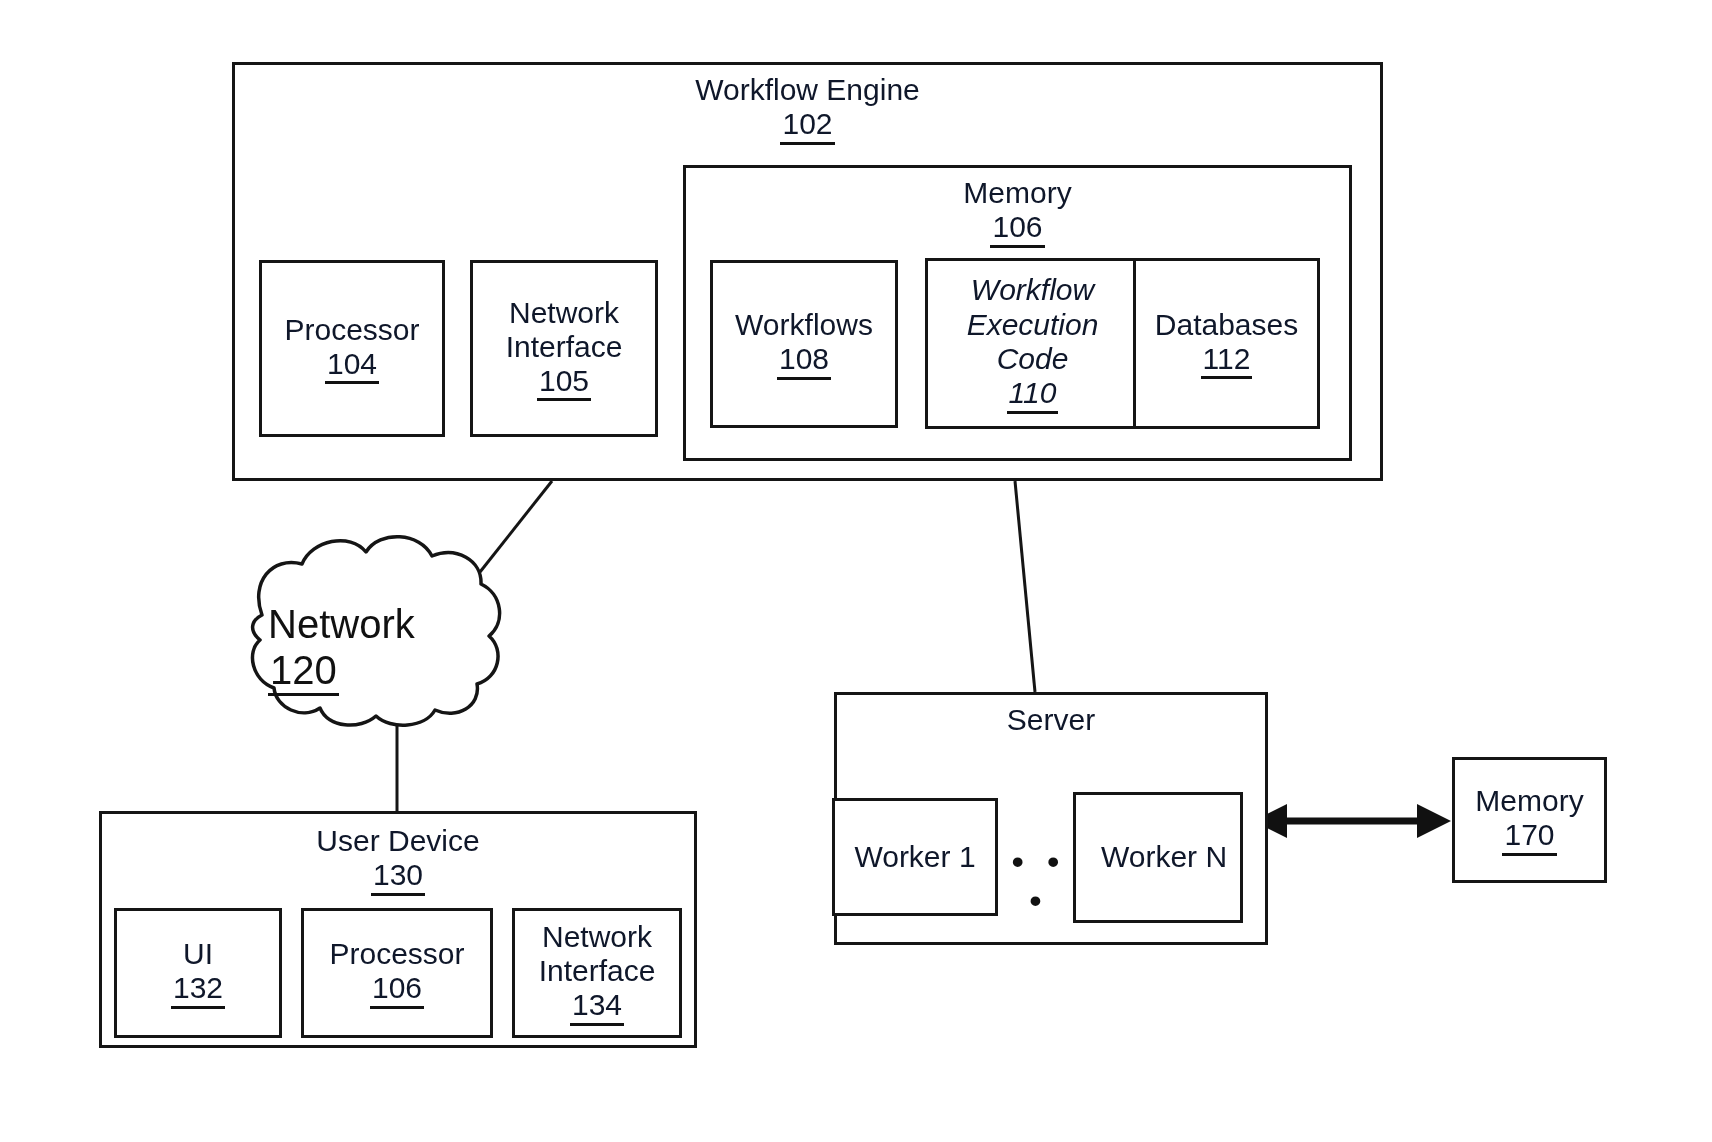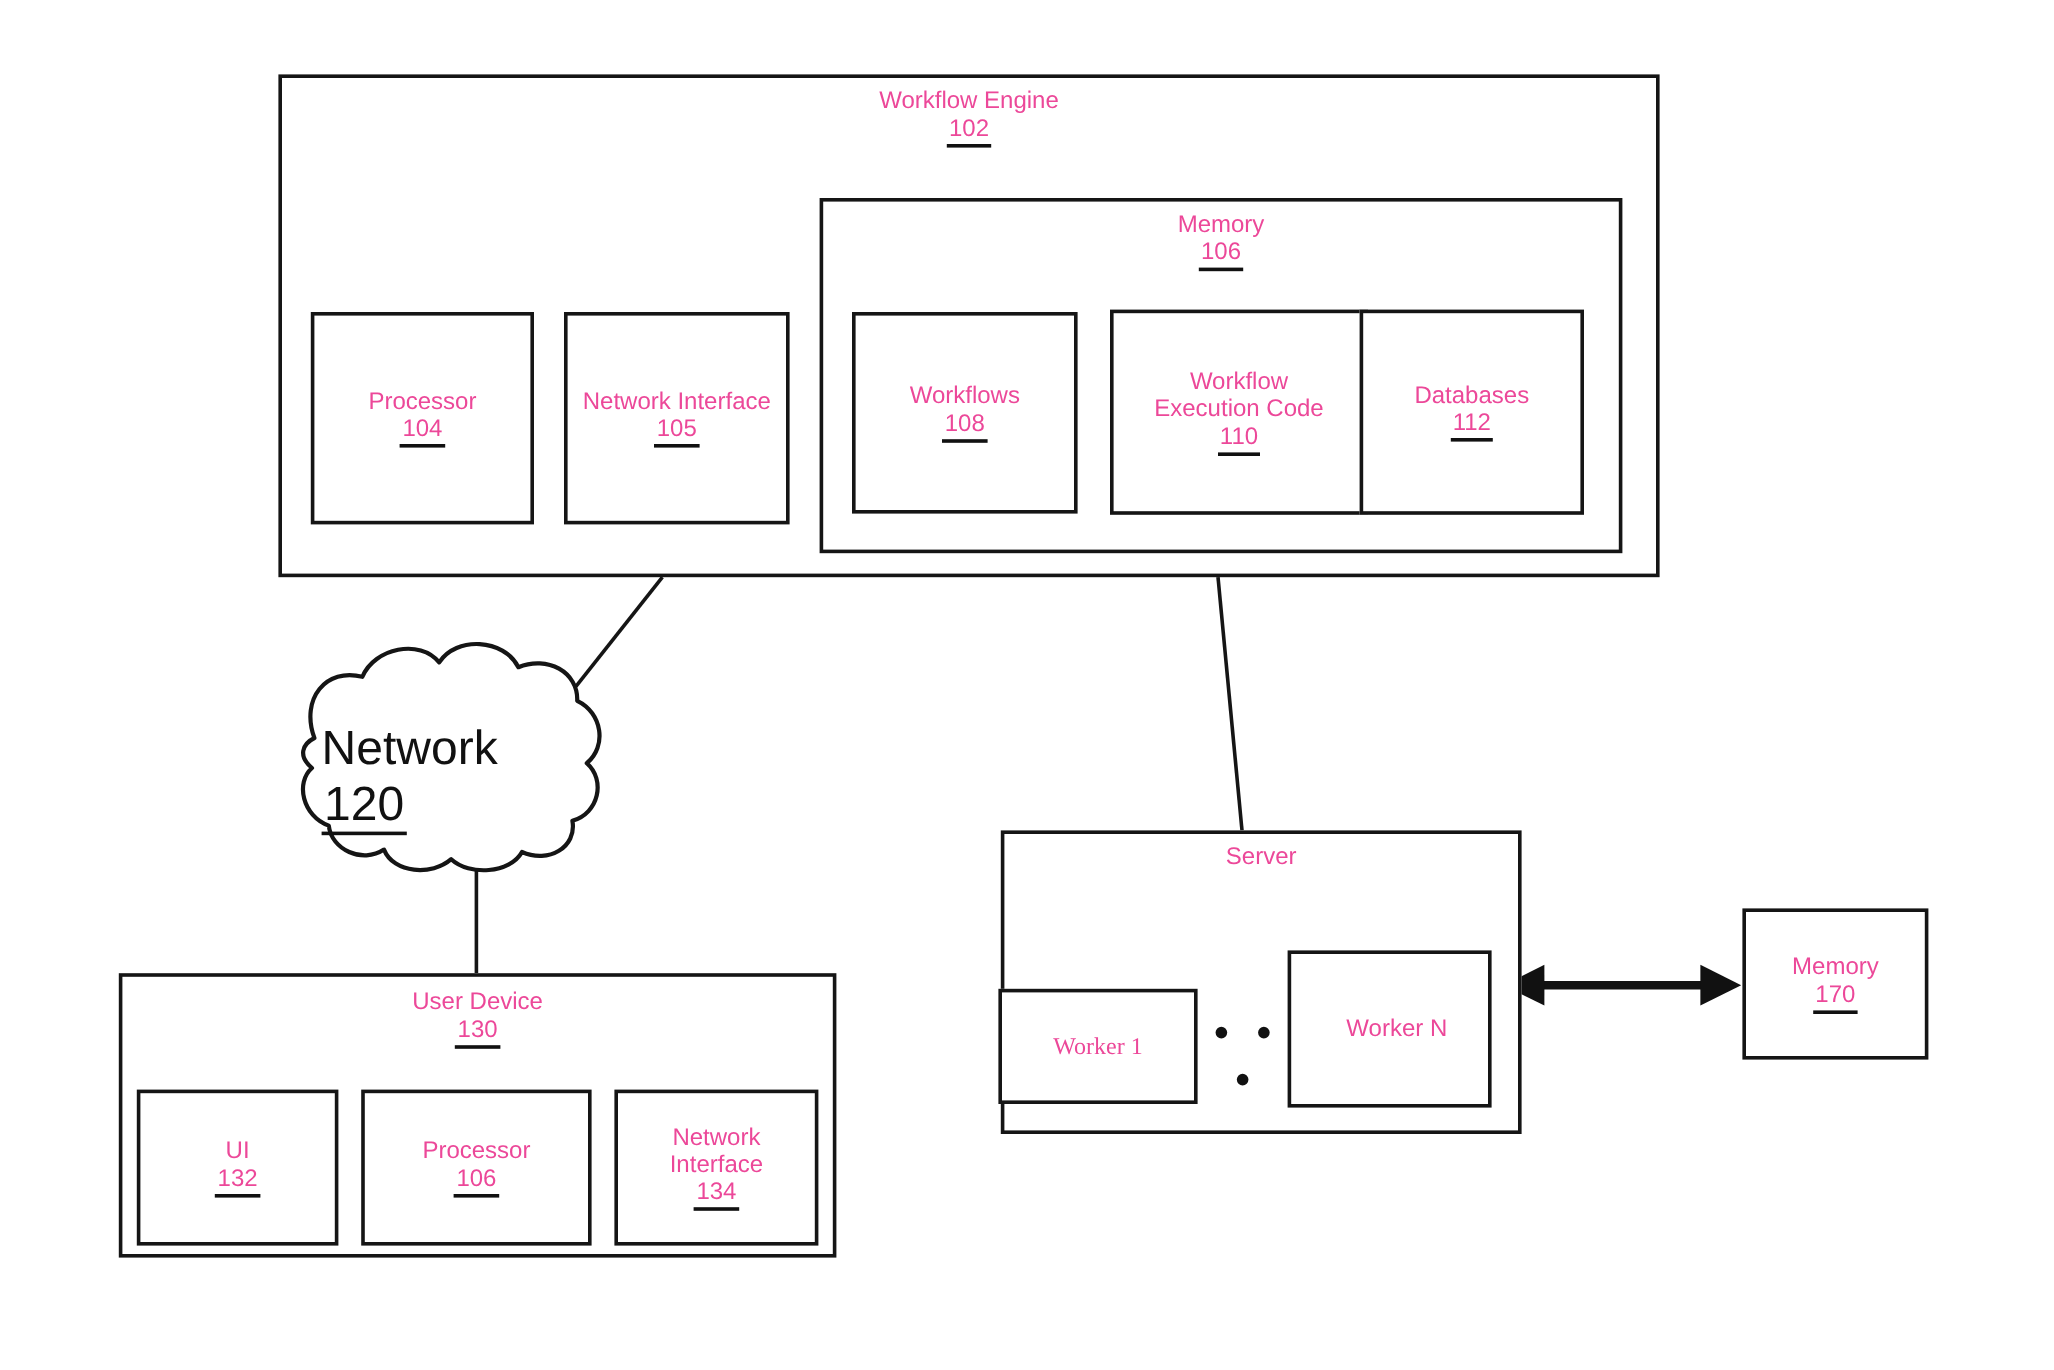--- a/index.html
+++ b/index.html
@@ -14,23 +14,23 @@
   .layer{position:absolute;left:0;top:0;width:1712px;height:1142px;}
   .box{
     position:absolute;
     border:3px solid #151515;
     background:#ffffff;
     box-sizing:border-box;
   }
   .box.transparent{background:transparent;}
   .lbl-block{
     text-align:center;
-    font-size:20px;
+    font-size:30px;
     line-height:1.14;
-    color:#ec4899;
+    color:#0f172a;
   }
   .outer-title{
     position:absolute;left:0;right:0;top:8px;
   }
   .centered{
     display:flex;align-items:center;justify-content:center;
     width:100%;height:100%;
   }
   .num{
     display:inline-block;
@@ -124,21 +124,21 @@
 
   <div class="box" style="left:710px;top:260px;width:188px;height:168px;">
     <div class="centered">
         <div class="lbl-block">
       <div>Workflows</div>
       <div><span class="num">108</span></div>
     </div>
       </div>
   </div>
 
-  <div class="box" style="left:925px;top:258px;width:215px;height:171px;">
+  <div class="box" style="left:925px;top:258px;width:215px;height:171px;font-style:italic;">
     <div class="centered">
         <div class="lbl-block" style="max-width:160px;">
       <div>Workflow Execution Code</div>
       <div><span class="num">110</span></div>
     </div>
       </div>
   </div>
 
   <div class="box" style="left:1133px;top:258px;width:187px;height:171px;">
     <div class="centered">
@@ -187,21 +187,21 @@
     </div>
       </div>
   </div>
 
   <div class="box" style="left:818px;top:692px;width:434px;height:253px;margin-left:16px;">
     <div class="lbl-block outer-title">
       <div>Server</div>
     </div>
   </div>
 
-  <div class="box" style="left:832px;top:824px;width:166px;height:96px;font-family:Liberation Serif, serif;">
+  <div class="box" style="left:832px;top:798px;width:166px;height:118px;">
     <div class="centered">
         <div class="lbl-block">
       <div>Worker 1</div>
     </div>
       </div>
   </div>
 
   <div class="ellipsis" style="left:1004px;top:842px;width:70px;text-align:center;">• • •</div>
 
   <div class="box" style="left:1073px;top:792px;width:170px;height:131px;padding-left:12px;">

